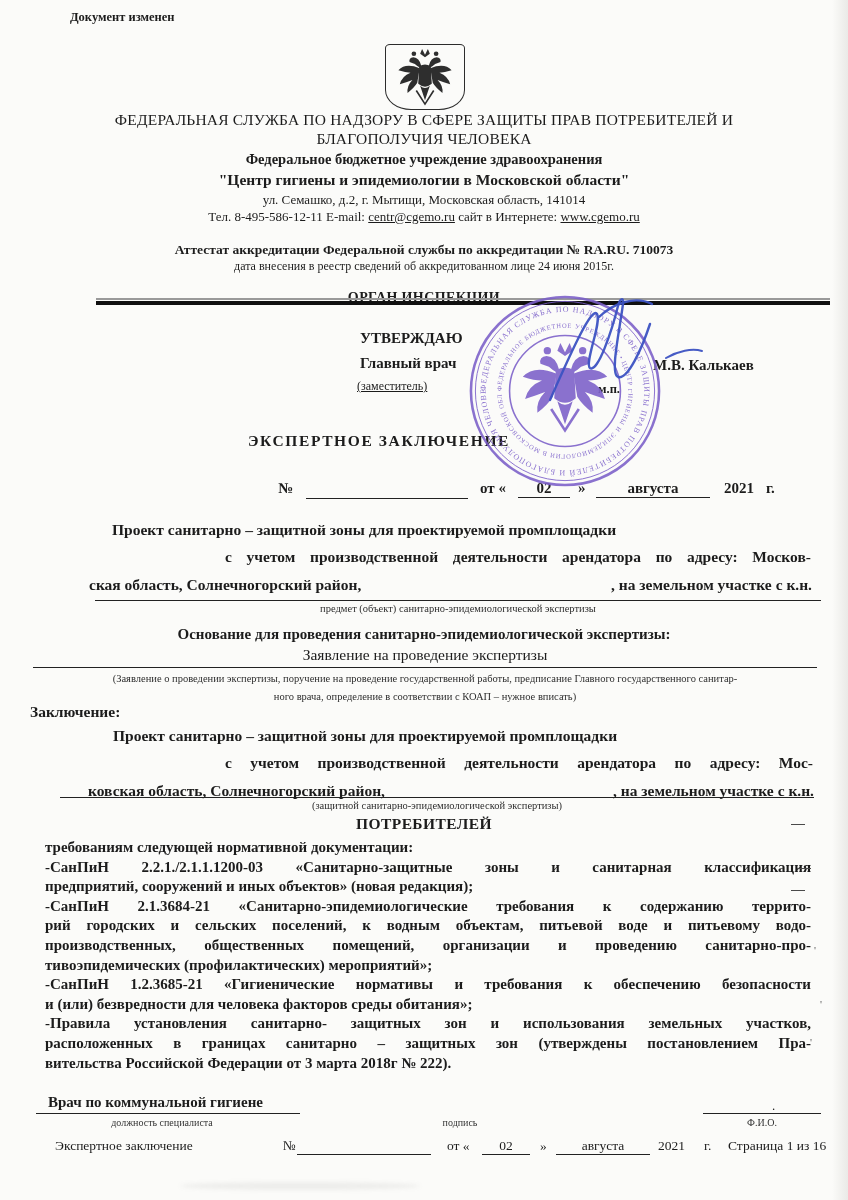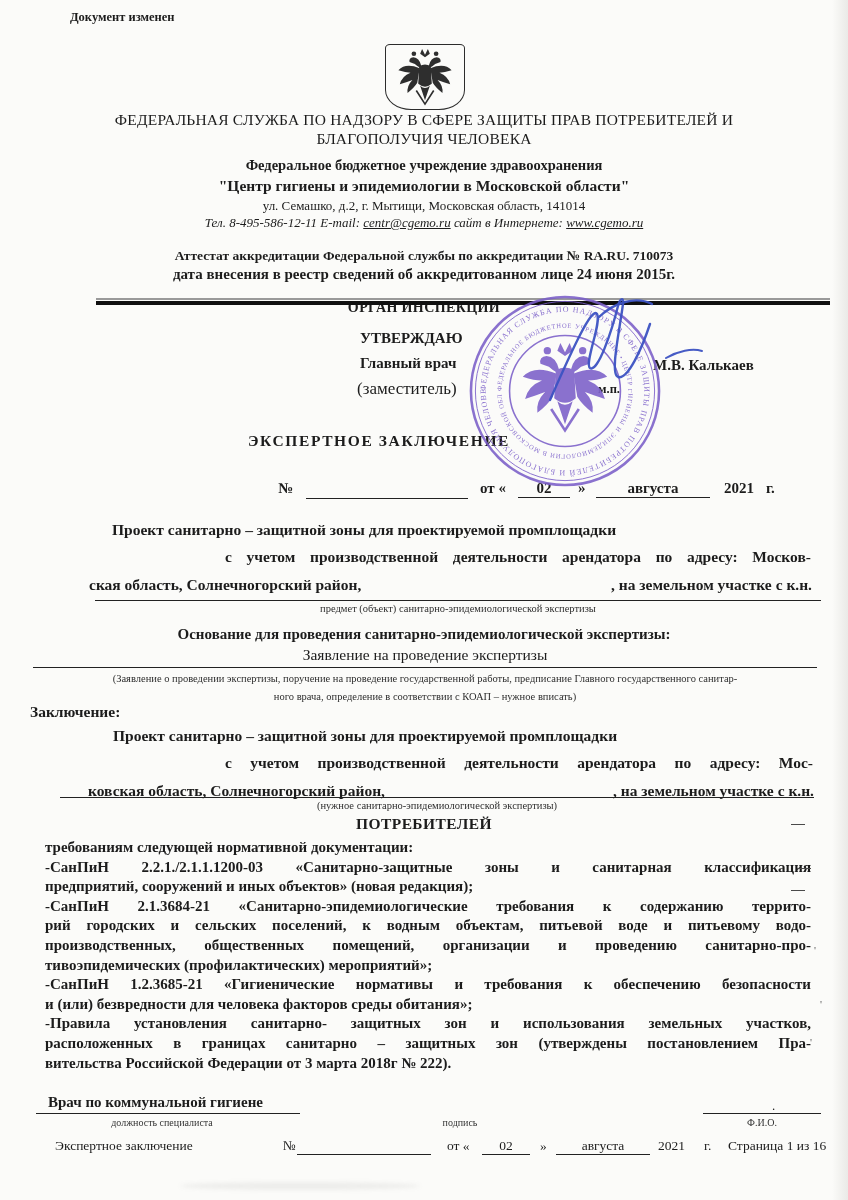--- a/index.html
+++ b/index.html
@@ -9,37 +9,37 @@
   .b{font-weight:bold;}
   .ctr{text-align:center;}
   .scan-edge{position:absolute;right:0;top:0;width:16px;height:100%;
              background:linear-gradient(to right,rgba(0,0,0,0),rgba(110,110,100,.12));}
   
   .edit-note{left:70px;top:10px;font-size:12.5px;font-weight:bold;}
   .crest{left:385px;top:44px;width:78px;height:64px;border:1.7px solid #2c2c2c;
          border-radius:5px 5px 26px 26px / 4px 4px 20px 20px;display:flex;align-items:center;justify-content:center;}
   .hdr{left:94px;top:111px;width:660px;text-align:center;line-height:1.2;}
   .h1{font-size:15.5px;letter-spacing:.2px;}
-  .h2{font-size:14.5px;font-weight:bold;margin-top:9px;}
+  .h2{font-size:14.5px;font-weight:bold;margin-top:3px;}
   .h3{font-size:15.5px;font-weight:bold;margin-top:2px;}
   .h4{font-size:13px;margin-top:3px;}
-  .h5{font-size:13px;margin-top:1px;font-style:italic;}
+  .h5{font-size:13px;margin-top:1px;}
   .h6{font-size:12px;margin-top:1px;}
   .h7{font-size:13.5px;font-weight:bold;margin-top:18px;}
-  .h8{font-size:15px;font-weight:bold;}
+  .h8{font-size:12px;font-weight:normal;}
   .h9{font-size:14px;font-weight:bold;margin-top:17px;letter-spacing:.4px;}
   .ulink{text-decoration:underline;}
   .thick-rule{left:96px;top:298px;width:734px;}
   .thick-rule .g{height:1.5px;background:#9a9a9a;}
   .thick-rule .k{height:3.5px;background:#101010;margin-top:1.5px;}
   
   .fs15{font-size:15px;}
   .apr1{left:360px;top:330px;}
   .apr2{left:360px;top:355px;text-align:right;}
-  .apr3{left:357px;top:379px;font-size:17px;}
+  .apr3{left:357px;top:379px;font-size:12px;text-decoration:underline;}
   .mp{left:598px;top:382px;font-size:12.5px;font-weight:bold;}
   .apr-name{left:653px;top:357px;}
   .stamp{left:466px;top:292px;z-index:3;opacity:.88;}
   .signature{left:540px;top:288px;z-index:4;}
   .doc-title{left:0;right:90px;top:432px;text-align:center;font-weight:bold;
              font-size:15.5px;letter-spacing:1.6px;}
   
   .numrow span{position:absolute;font-weight:bold;font-size:15px;}
   .blank{display:inline-block;border-bottom:1.3px solid #222;}
   .uv{border-bottom:1.3px solid #222;text-align:center;}
@@ -177,21 +177,21 @@
   <div class="abs cap ctr" style="left:40px;top:691px;width:770px">ного врача, определение в соответствии с КОАП – нужное вписать)</div>
 
   <div class="abs bodyb" style="left:30px;top:703px">Заключение:</div>
   <div class="abs bodyb" style="left:113px;top:727px">Проект санитарно – защитной зоны для проектируемой промплощадки</div>
   <div class="abs bodyb jl" style="left:225px;top:754px;width:588px">с учетом производственной деятельности арендатора по адресу: Мос-</div>
   <div class="abs bodyb gaprow" style="left:88px;top:782px;width:726px">
     <span>ковская область, Солнечногорский район,</span>
     <span>, на земельном участке с к.н.</span>
   </div>
   <div class="abs thin-rule" style="left:60px;top:797px;width:754px"></div>
-  <div class="abs cap ctr" style="left:60px;top:800px;width:754px">(нужное санитарно-эпидемиологической экспертизы)</div>
+  <div class="abs cap ctr" style="left:60px;top:800px;width:754px">(защитной санитарно-эпидемиологической экспертизы)</div>
   <div class="abs b ctr" style="left:0;right:0;top:815px;font-size:15.5px;letter-spacing:.4px">ПОТРЕБИТЕЛЕЙ</div>
 
   <div class="abs norms">
     <div>требованиям следующей нормативной документации:</div>
     <div class="jl">-СанПиН 2.2.1./2.1.1.1200-03 «Санитарно-защитные зоны и санитарная классификация</div>
     <div>предприятий, сооружений и иных объектов» (новая редакция);</div>
     <div class="jl">-СанПиН 2.1.3684-21 «Санитарно-эпидемиологические требования к содержанию террито-</div>
     <div class="jl">рий городских и сельских поселений, к водным объектам, питьевой воде и питьевому водо-</div>
     <div class="jl">производственных, общественных помещений, организации и проведению санитарно-про-</div>
     <div>тивоэпидемических (профилактических) мероприятий»;</div>

